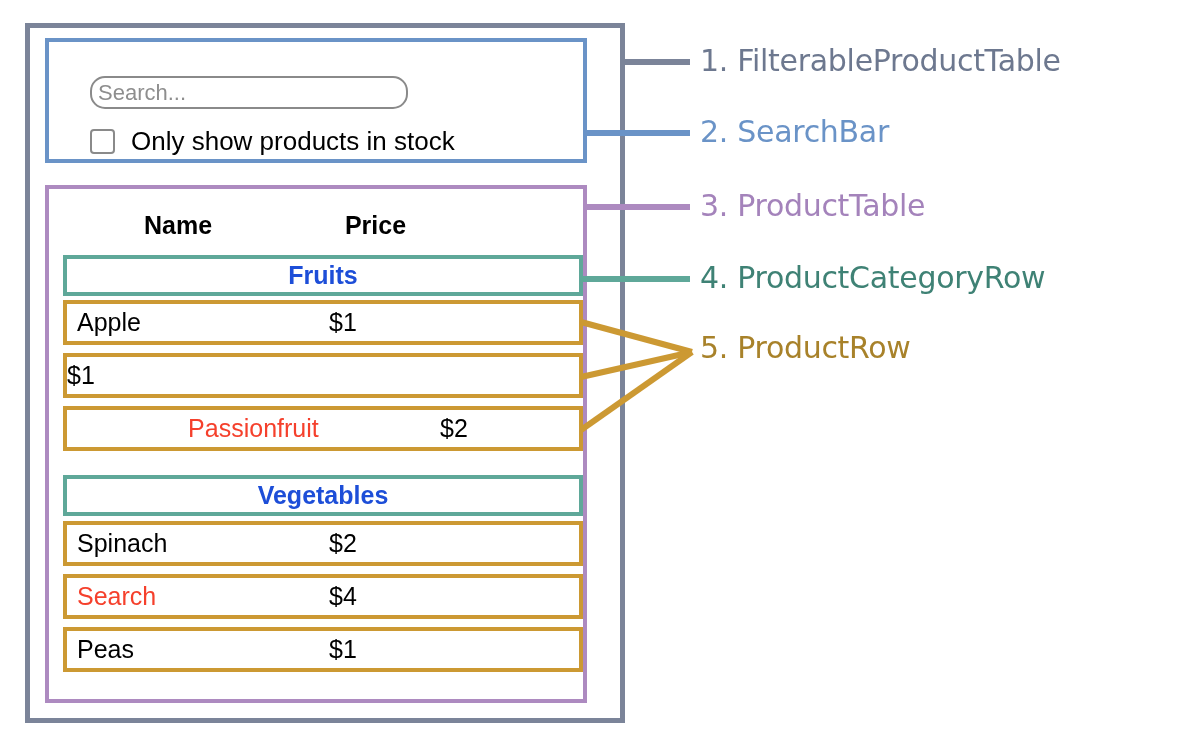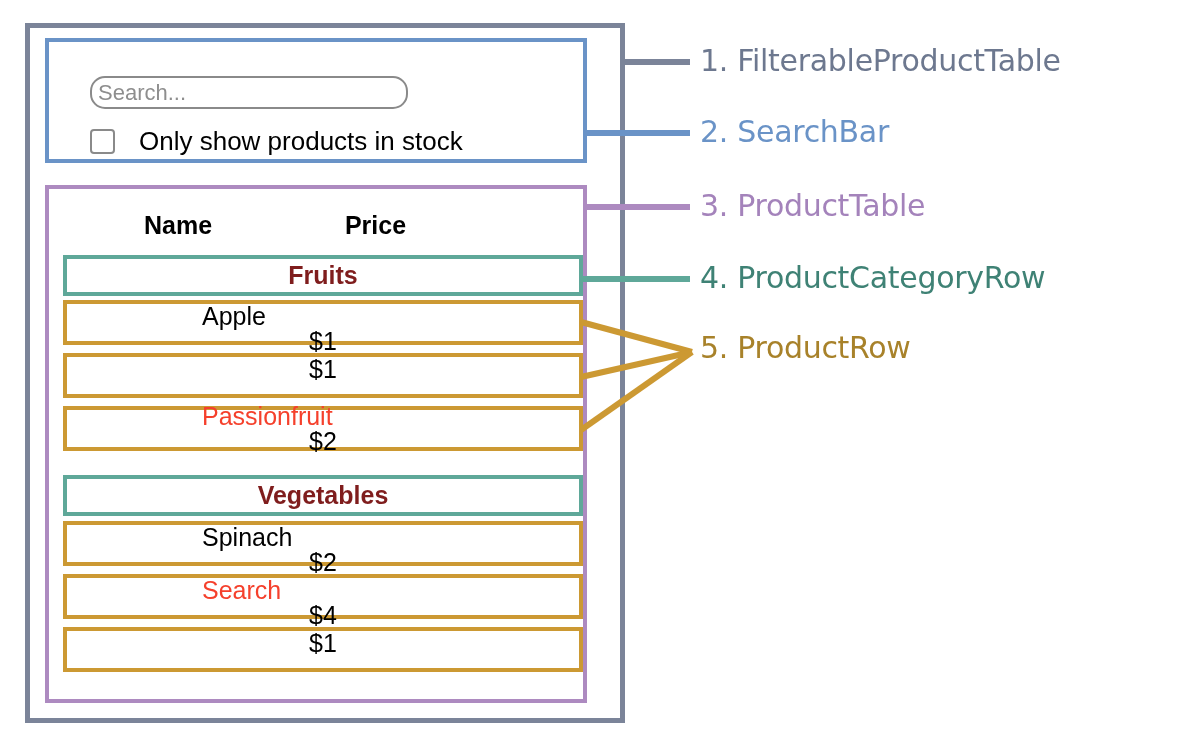--- a/index.html
+++ b/index.html
@@ -31,21 +31,21 @@
     border:2px solid #8a8a8a;border-radius:15px;
     background:#ffffff;box-sizing:border-box;
     display:flex;align-items:center;
     padding-left:6px;
   }
   .search-input span{
     font-size:22px;color:#8e8e8e;line-height:1;
   }
   .checkrow{
     position:absolute;left:90px;top:128px;
-    display:flex;align-items:center;gap:24px;
+    display:flex;align-items:center;gap:16px;
   }
   .checkbox{
     width:25px;height:25px;
     border:2px solid #8a8a8a;border-radius:4px;
     background:#ffffff;box-sizing:border-box;
     flex:0 0 auto;
   }
   .checkrow .ck-label{
     font-size:26px;color:#000000;line-height:1;white-space:nowrap;
   }
@@ -69,26 +69,26 @@
   .th.name{width:230px;}
   .th.price{width:165px;}
 
   
   .catrow{
     position:absolute;left:63px;width:520px;height:41px;
     border:4px solid #5fa899;background:#ffffff;box-sizing:border-box;
     display:flex;align-items:center;justify-content:center;
   }
   .catrow .cat-label{
-    font-size:25px;font-weight:bold;color:#7f1d1d;line-height:1;
+    font-size:25px;font-weight:bold;color:#1d4ed8;line-height:1;
   }
   .prow{
     position:absolute;left:63px;width:520px;height:45px;
     border:4px solid #cc9933;background:#ffffff;box-sizing:border-box;
-    display:flex;align-items:center;flex-direction:column;
+    display:flex;align-items:center;
   }
   .prow .pname{
     width:262px;padding-left:10px;font-size:25px;color:#000000;
     line-height:1;box-sizing:border-box;
   }
   .prow .pname.oos{color:#f5402c;}
   .prow .pprice{
     font-size:25px;color:#000000;line-height:1;
   }
 
@@ -163,20 +163,21 @@
     <div class="pname">Spinach</div>
     <div class="pprice">$2</div>
   </div>
 
   <div class="prow" style="top:574px;">
     <div class="pname oos">Search</div>
     <div class="pprice">$4</div>
   </div>
 
   <div class="prow" style="top:627px;">
+    <div class="pname">Peas</div>
     <div class="pprice">$1</div>
   </div>
 
   <svg class="lines" viewBox="0 0 1200 744">
     <line x1="623" y1="62" x2="690" y2="62" stroke="#7b8499" stroke-width="6"></line>
     <line x1="585" y1="133" x2="690" y2="133" stroke="#6a93c7" stroke-width="6"></line>
     <line x1="585" y1="207" x2="690" y2="207" stroke="#ad8ac0" stroke-width="6"></line>
     <line x1="581" y1="279" x2="690" y2="279" stroke="#5fa899" stroke-width="6"></line>
     <polyline points="581,322 692,352" fill="none" stroke="#cc9933" stroke-width="6"></polyline>
     <polyline points="581,377 692,352" fill="none" stroke="#cc9933" stroke-width="6"></polyline>

